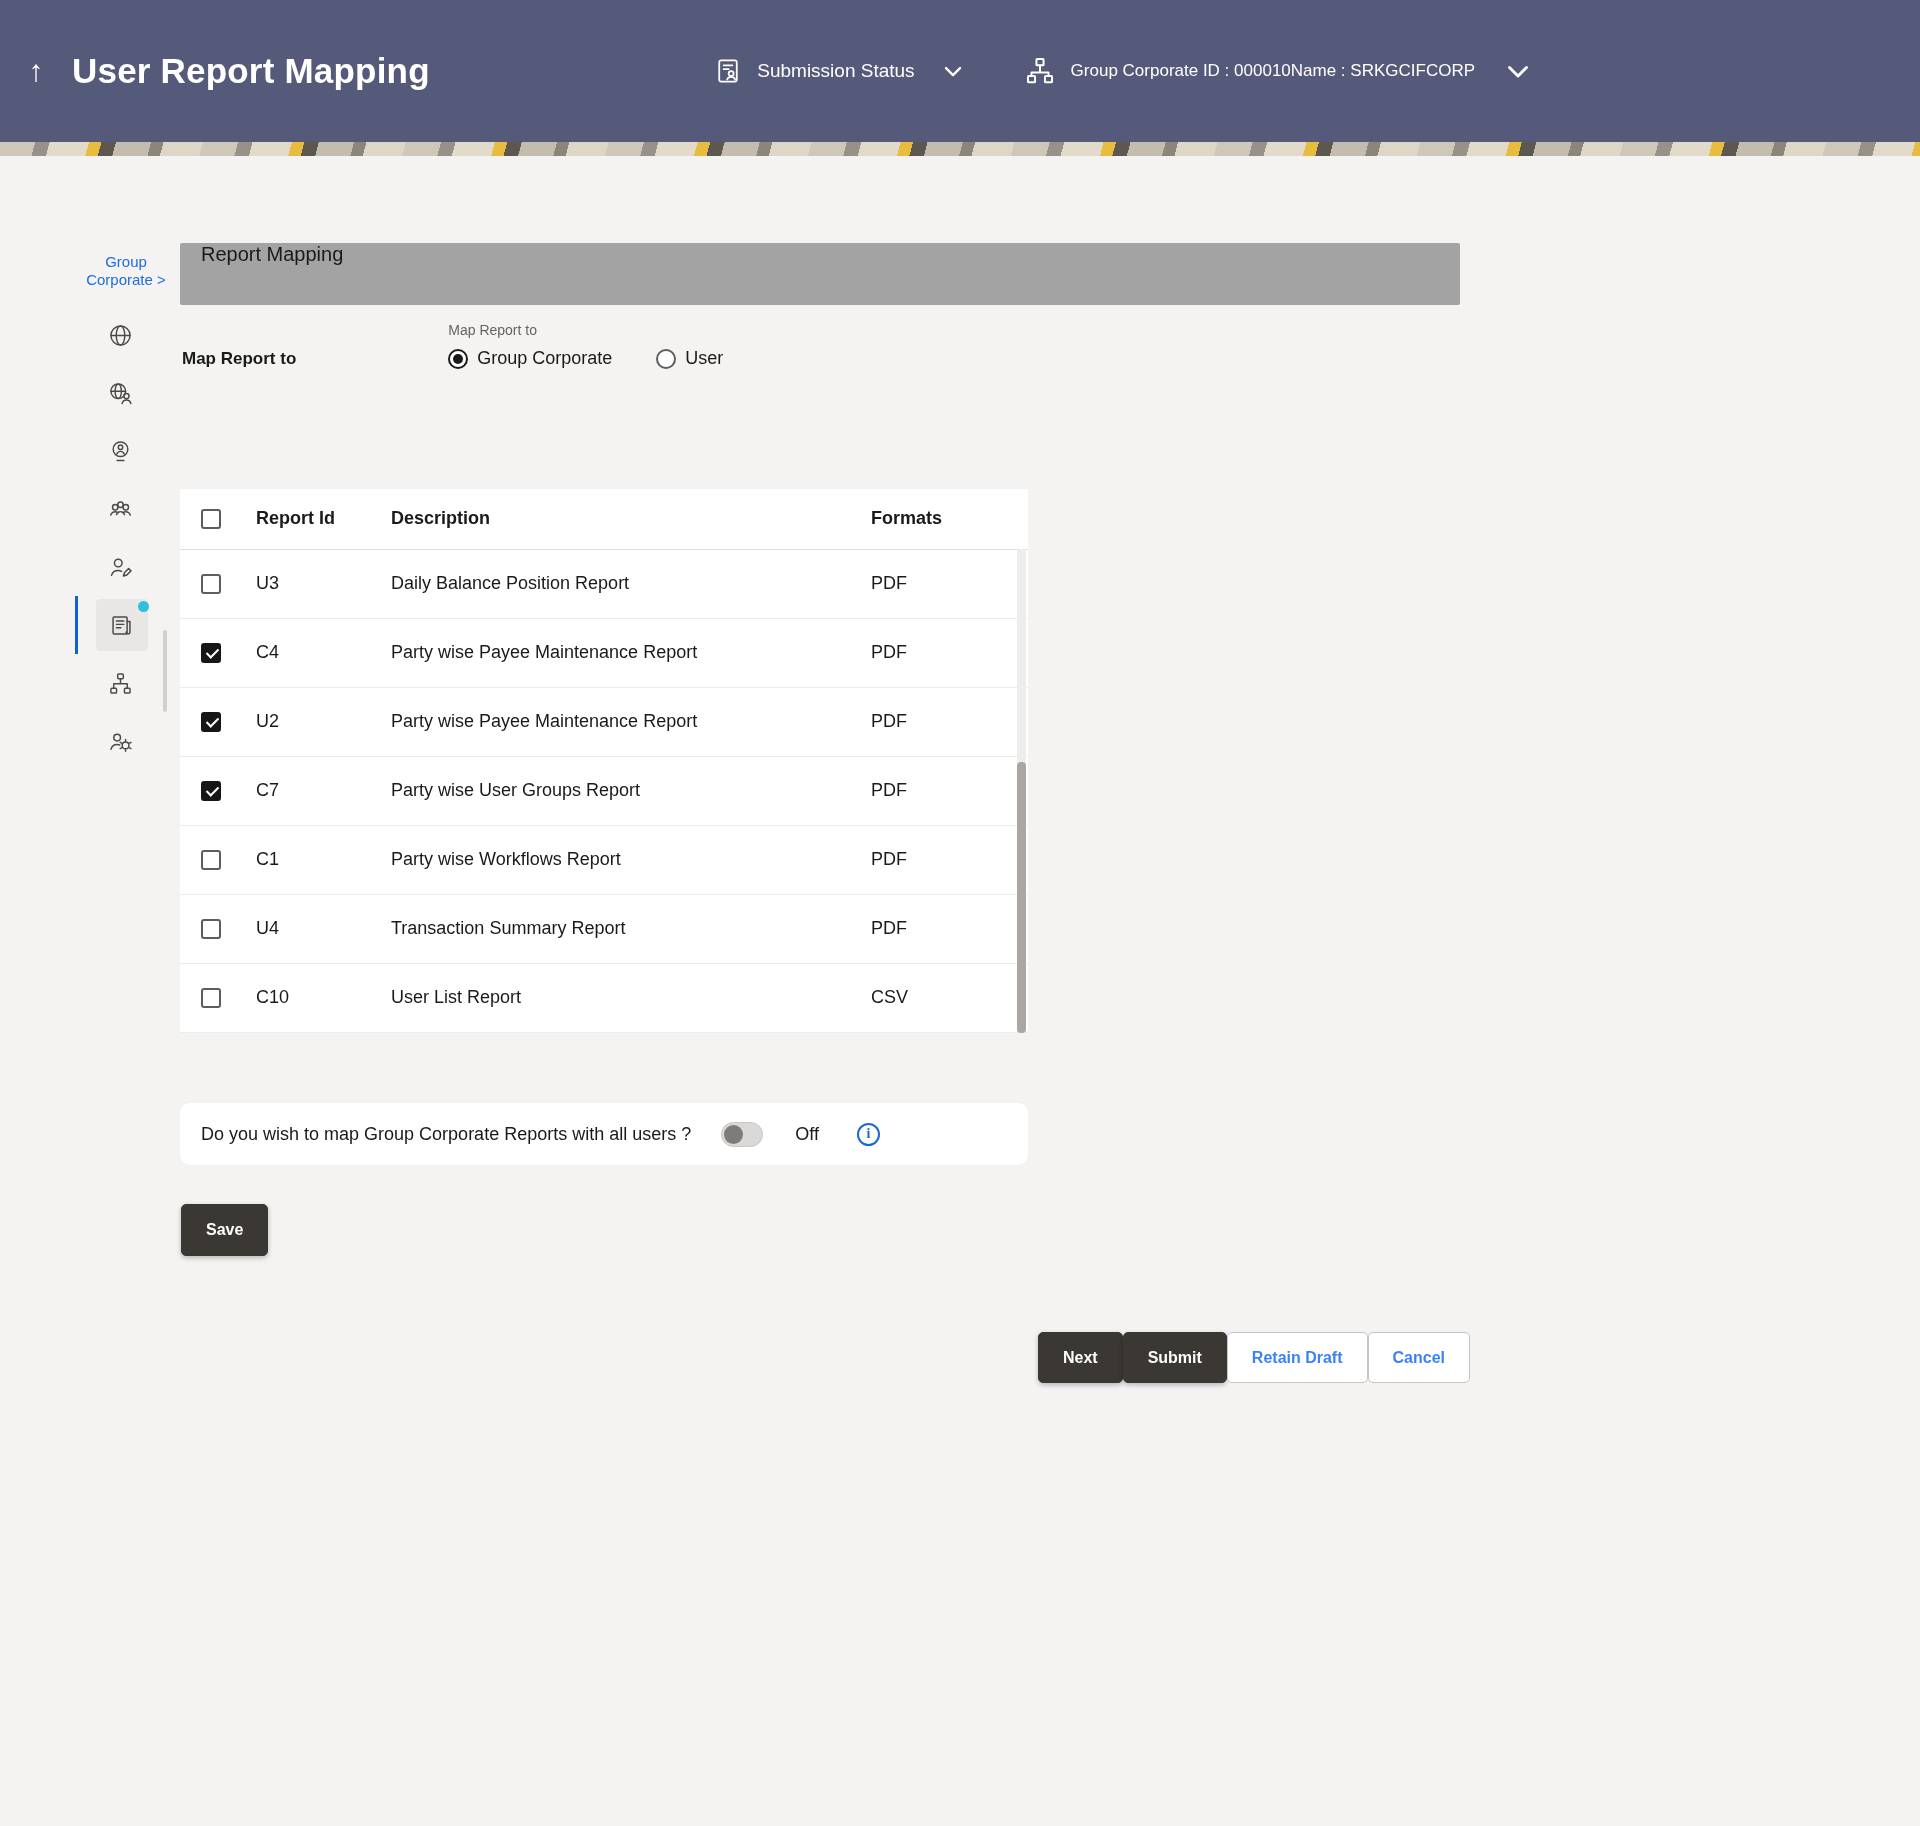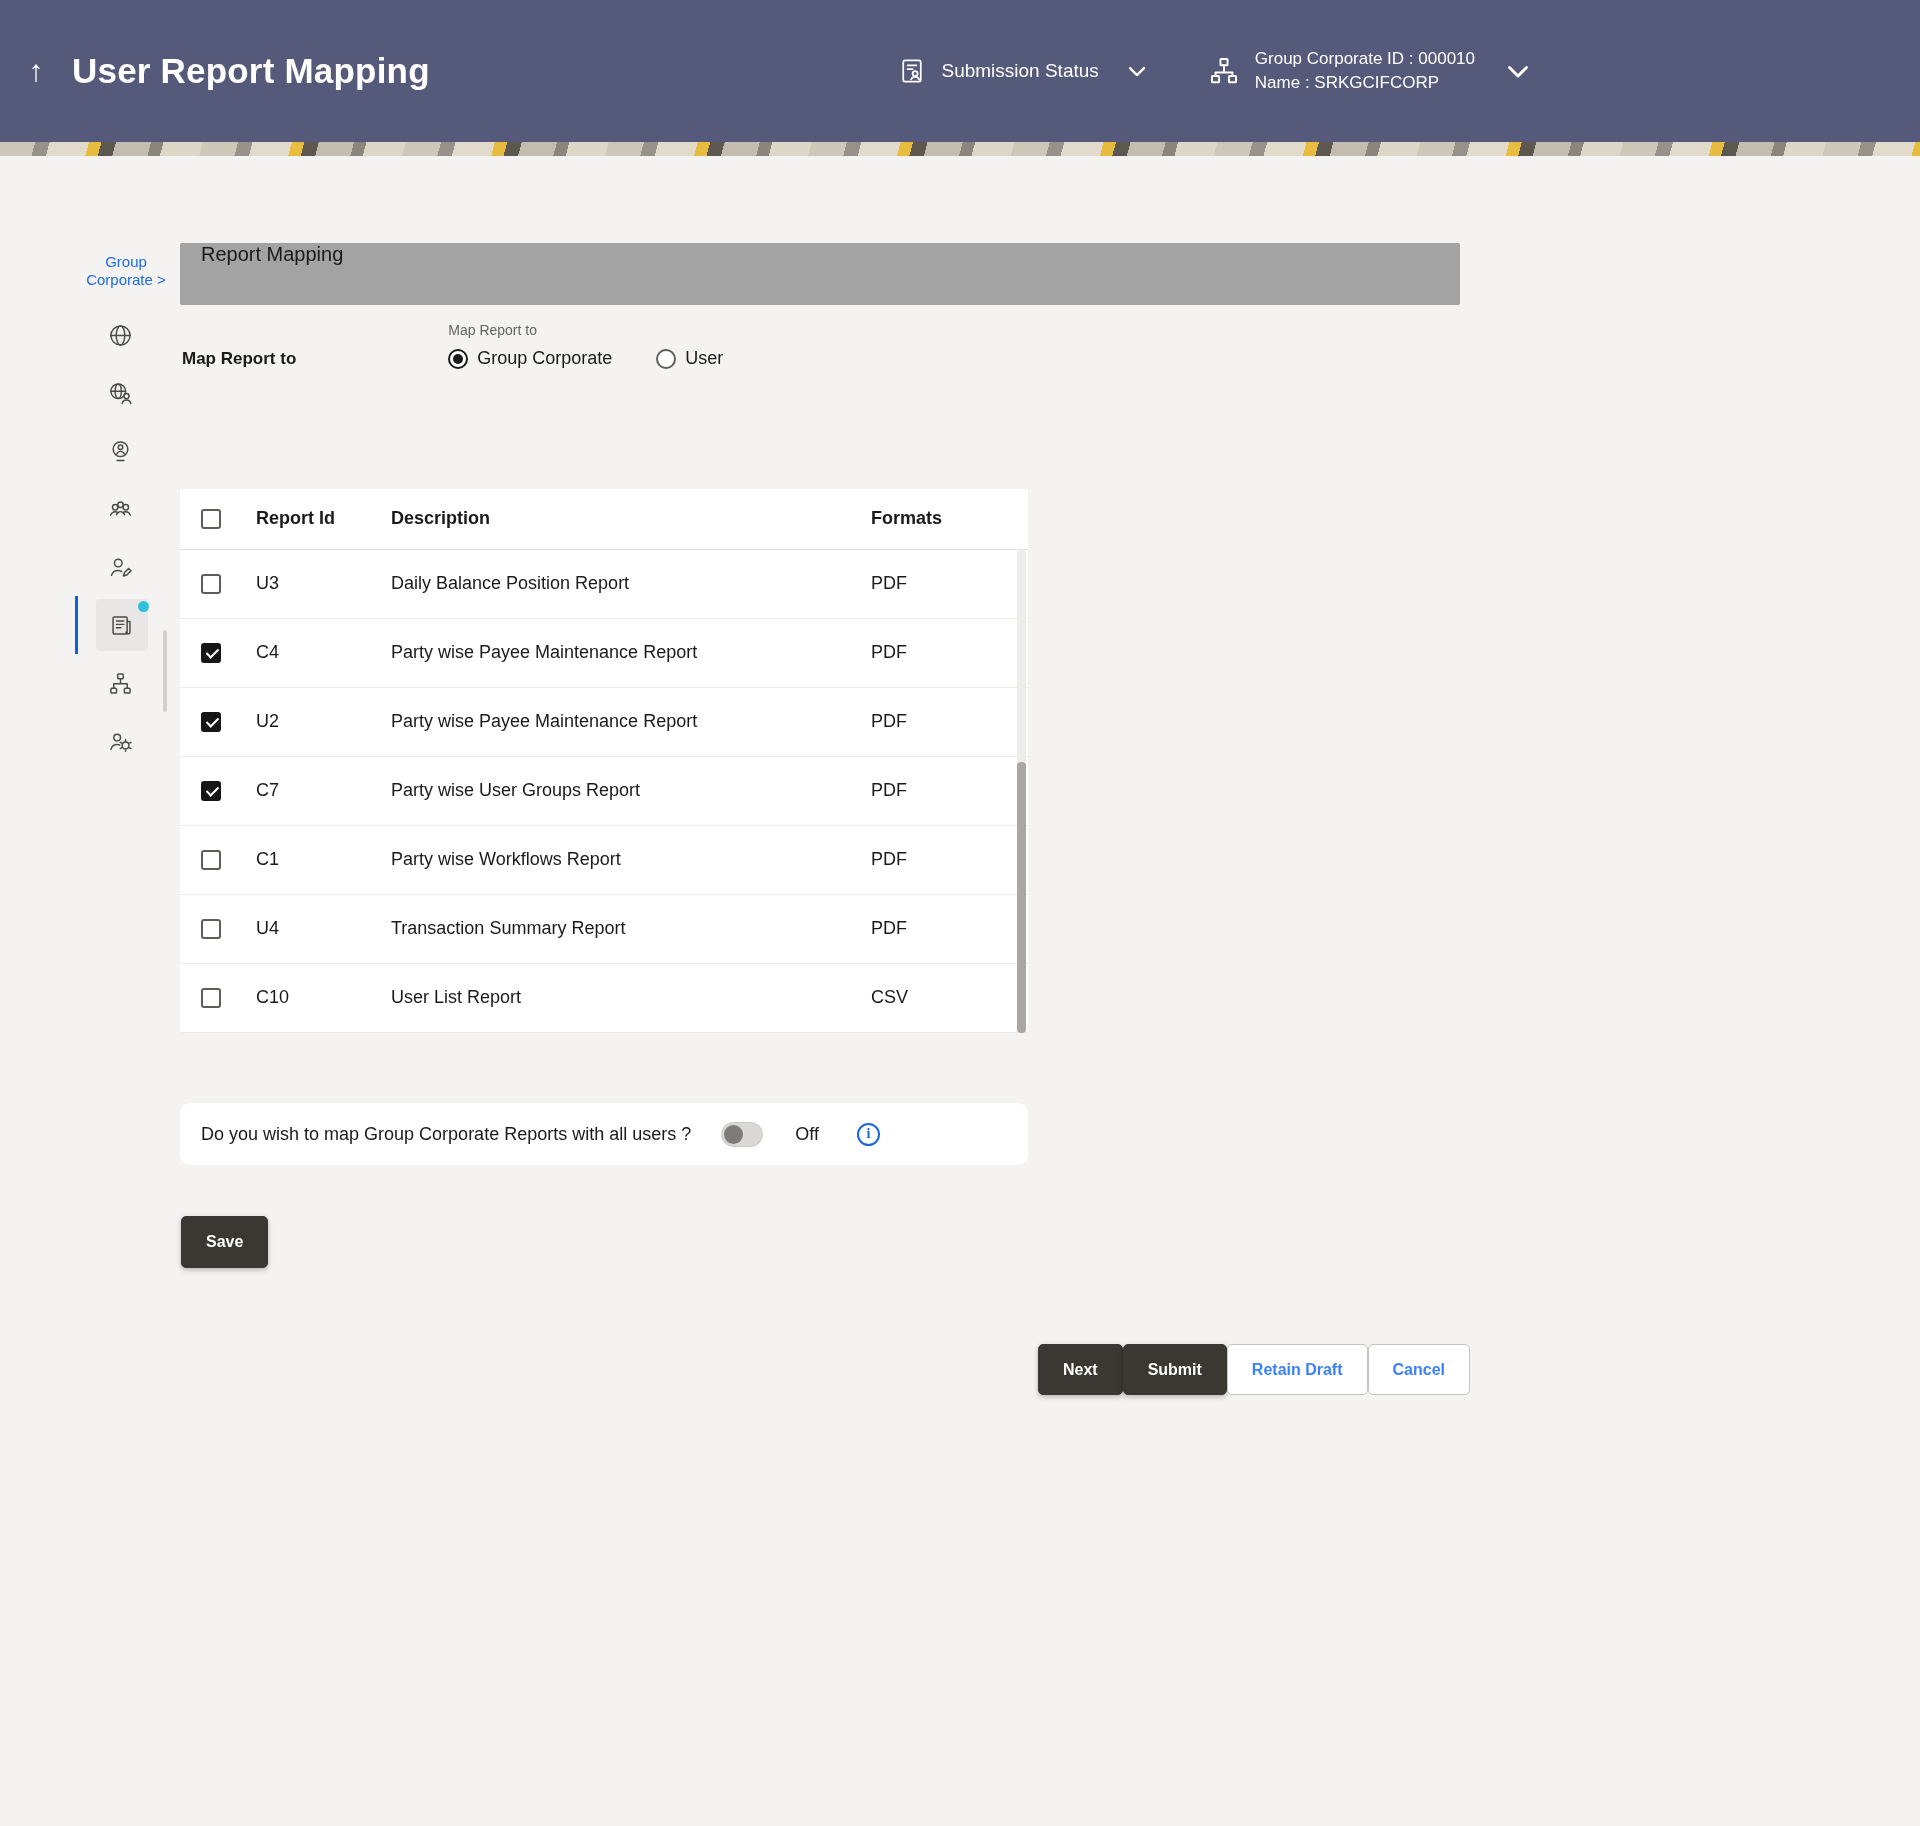--- a/index.html
+++ b/index.html
@@ -15,21 +15,21 @@
   .app-header{
     position:absolute; top:0; left:0; width:1920px; height:142px;
     background:#565a7a; display:flex; align-items:center;
     padding:0 385px 0 18px; color:#fff;
   }
   .back-arrow{ font-size:30px; color:#fff; margin-right:18px; cursor:pointer; width:36px; text-align:center;}
   .app-title{ font-size:35px; font-weight:700; letter-spacing:.2px; }
   .hdr-group{ display:flex; align-items:center; cursor:pointer; }
   .submission-status{ margin-left:auto; margin-right:56px; }
   .submission-status .lbl{ font-size:19px; margin:0 24px 0 14px; }
-  .gc-info .gc-lines{ display:flex; flex-direction:column; margin:0 26px 0 14px; }
+  .gc-info .gc-lines{ display:flex; flex-direction:row; margin:0 26px 0 14px; }
   .gc-info .gc-lines span{ font-size:17px; line-height:24px; }
   .chev{ display:block; }
 
   
   .deco-strip{
     position:absolute; top:142px; left:0; width:1920px; height:14px;
     background: repeating-linear-gradient(105deg,
       #cfc8ba 0 34px, #97918a 34px 48px, #e2dacb 48px 86px,
       #e8bc3f 86px 98px, #5c5850 98px 112px, #c4bcae 112px 146px,
       #8b857c 146px 158px, #ded6c6 158px 196px);
@@ -123,21 +123,21 @@
   .info-icon{
     width:23px; height:23px; border:2px solid #1b67d6; border-radius:50%; color:#1b67d6;
     display:flex; align-items:center; justify-content:center;
     font-size:14px; font-weight:700; margin-left:38px; cursor:pointer;
     font-family:"Liberation Serif", serif;
   }
 
   
   .btn{
     font-family:"Liberation Sans", sans-serif; font-size:16px; font-weight:700;
-    border-radius:5px; cursor:pointer; height:52px; padding:0 24px;margin-top:12px;
+    border-radius:5px; cursor:pointer; height:52px; padding:0 24px;
   }
   .btn-dark{ background:#3b3733; color:#fff; border:1px solid #3b3733; box-shadow:0 2px 5px rgba(0,0,0,.25); }
   .btn-outline{ background:#fff; color:#3b82f6; border:1px solid #c6c3c0; }
   .save-btn{ position:absolute; top:1204px; left:181px; }
   .footer-actions{
     position:absolute; top:1332px; left:180px; width:1290px;
     display:flex; justify-content:flex-end; 
   }
   .footer-actions .btn{ height:51px; }
 </style>

